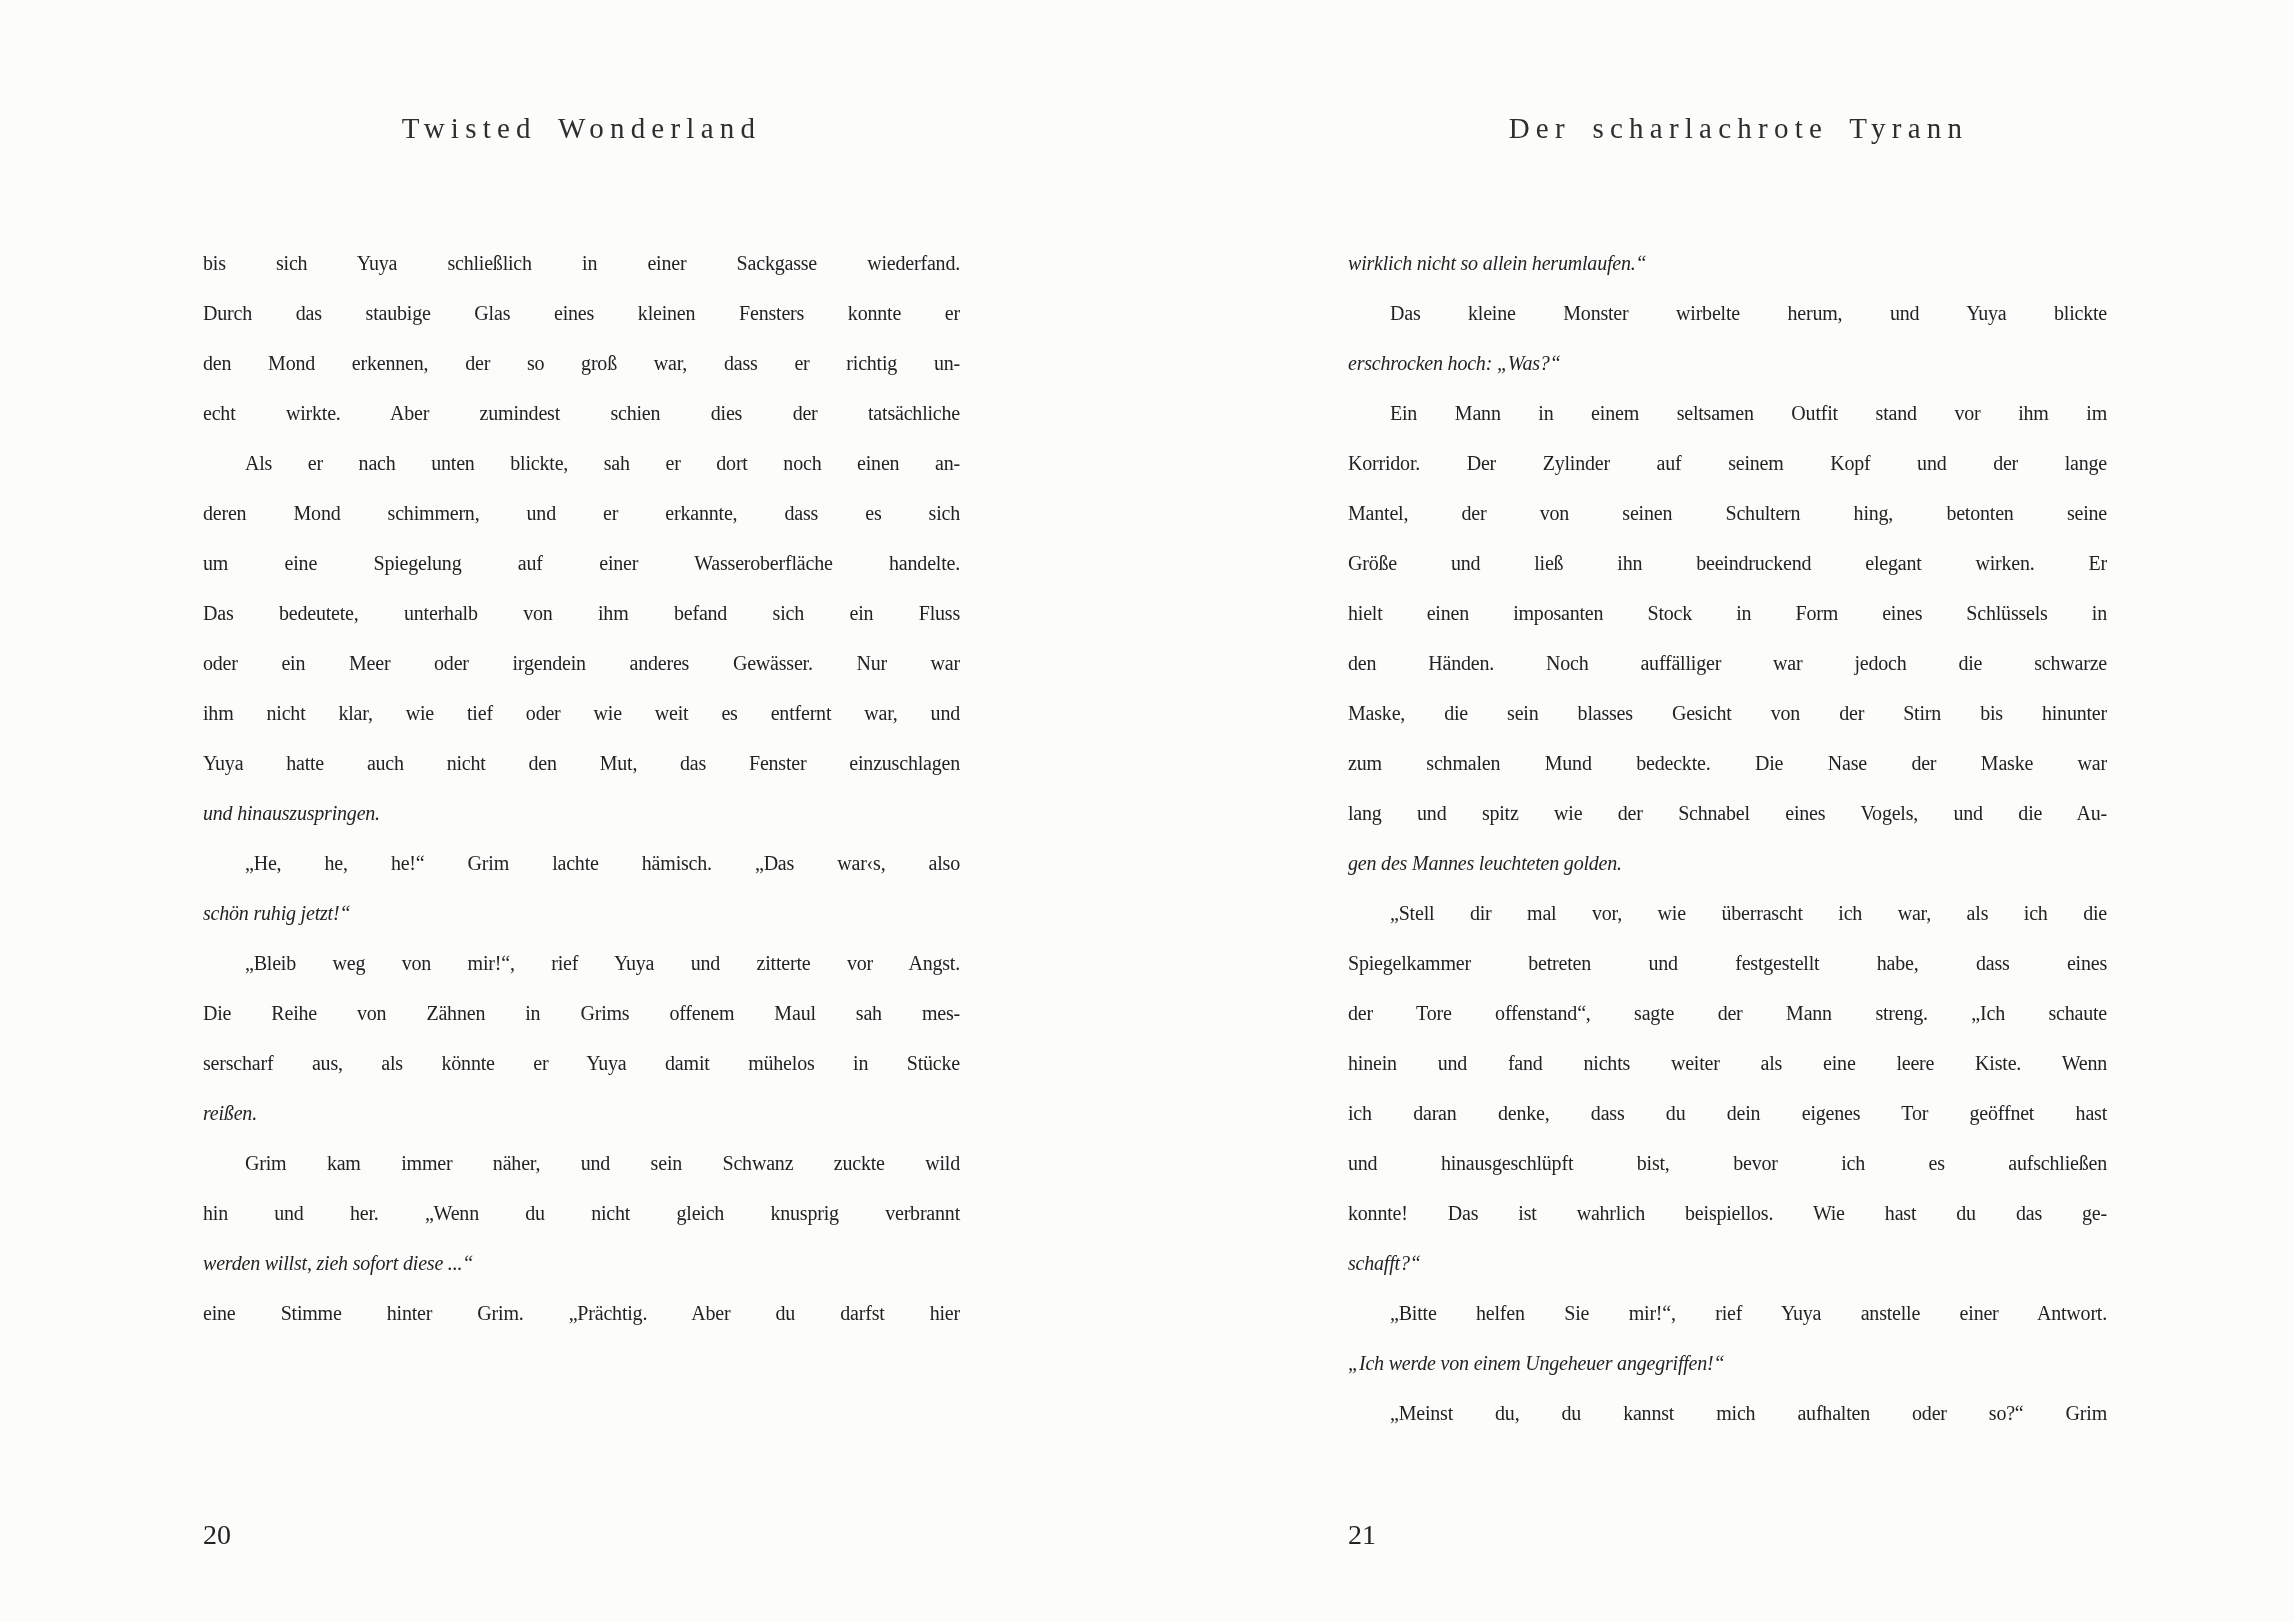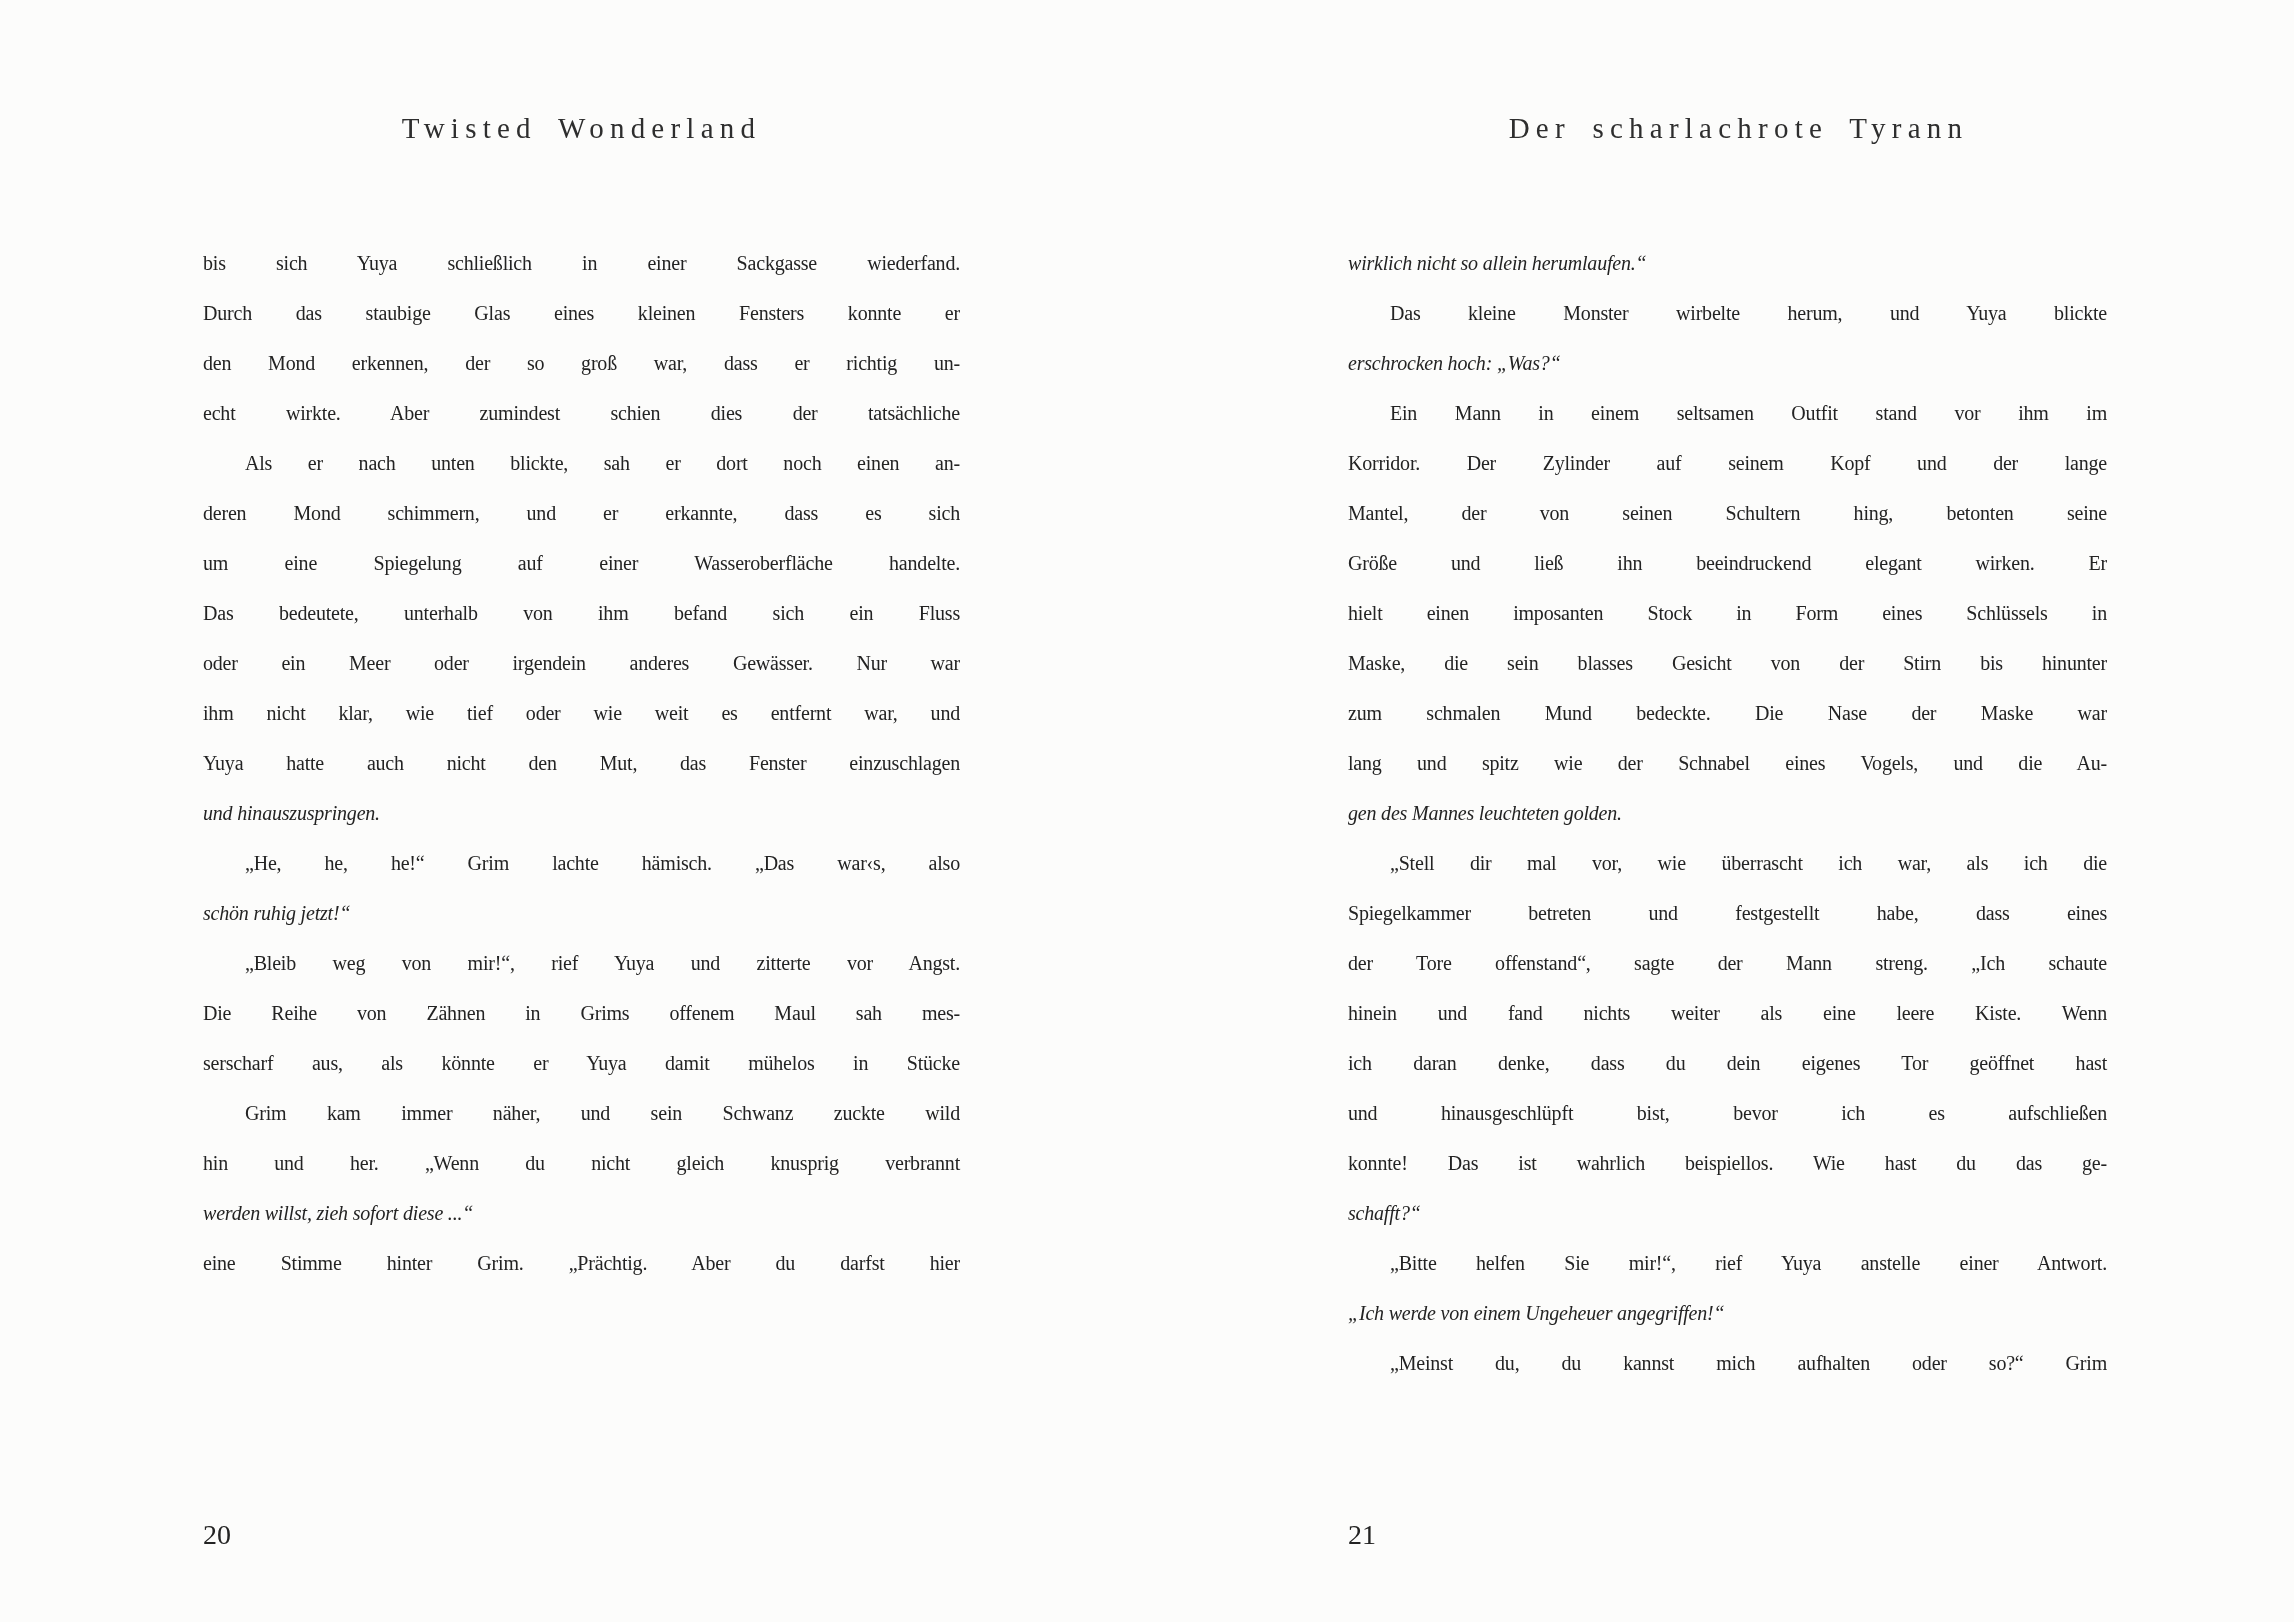--- a/index.html
+++ b/index.html
@@ -70,39 +70,41 @@
         <div class="line">Das bedeutete, unterhalb von ihm befand sich ein Fluss</div>
         <div class="line">oder ein Meer oder irgendein anderes Gewässer. Nur war</div>
         <div class="line">ihm nicht klar, wie tief oder wie weit es entfernt war, und</div>
         <div class="line">Yuya hatte auch nicht den Mut, das Fenster einzuschlagen</div>
         <div class="line end">und hinauszuspringen.</div>
         <div class="line indent">„He, he, he!“ Grim lachte hämisch. „Das war‹s, also</div>
         <div class="line end">schön ruhig jetzt!“</div>
         <div class="line indent">„Bleib weg von mir!“, rief Yuya und zitterte vor Angst.</div>
         <div class="line">Die Reihe von Zähnen in Grims offenem Maul sah mes-</div>
         <div class="line">serscharf aus, als könnte er Yuya damit mühelos in Stücke</div>
+        <div class="line end">reißen.</div>
         <div class="line indent">Grim kam immer näher, und sein Schwanz zuckte wild</div>
         <div class="line">hin und her. „Wenn du nicht gleich knusprig verbrannt</div>
         <div class="line end">werden willst, zieh sofort diese ...“</div>
         <div class="line">eine Stimme hinter Grim. „Prächtig. Aber du darfst hier</div>
       </div>
     <div class="folio">20</div>
   </section>
 
   <section class="page page-right">
     <div class="running-head">Der scharlachrote Tyrann</div>
     <div class="text-block">
         <div class="line end">wirklich nicht so allein herumlaufen.“</div>
         <div class="line indent">Das kleine Monster wirbelte herum, und Yuya blickte</div>
         <div class="line end">erschrocken hoch: „Was?“</div>
         <div class="line indent">Ein Mann in einem seltsamen Outfit stand vor ihm im</div>
         <div class="line">Korridor. Der Zylinder auf seinem Kopf und der lange</div>
         <div class="line">Mantel, der von seinen Schultern hing, betonten seine</div>
         <div class="line">Größe und ließ ihn beeindruckend elegant wirken. Er</div>
         <div class="line">hielt einen imposanten Stock in Form eines Schlüssels in</div>
+        <div class="line">den Händen. Noch auffälliger war jedoch die schwarze</div>
         <div class="line">Maske, die sein blasses Gesicht von der Stirn bis hinunter</div>
         <div class="line">zum schmalen Mund bedeckte. Die Nase der Maske war</div>
         <div class="line">lang und spitz wie der Schnabel eines Vogels, und die Au-</div>
         <div class="line end">gen des Mannes leuchteten golden.</div>
         <div class="line indent">„Stell dir mal vor, wie überrascht ich war, als ich die</div>
         <div class="line">Spiegelkammer betreten und festgestellt habe, dass eines</div>
         <div class="line">der Tore offenstand“, sagte der Mann streng. „Ich schaute</div>
         <div class="line">hinein und fand nichts weiter als eine leere Kiste. Wenn</div>
         <div class="line">ich daran denke, dass du dein eigenes Tor geöffnet hast</div>
         <div class="line">und hinausgeschlüpft bist, bevor ich es aufschließen</div>

